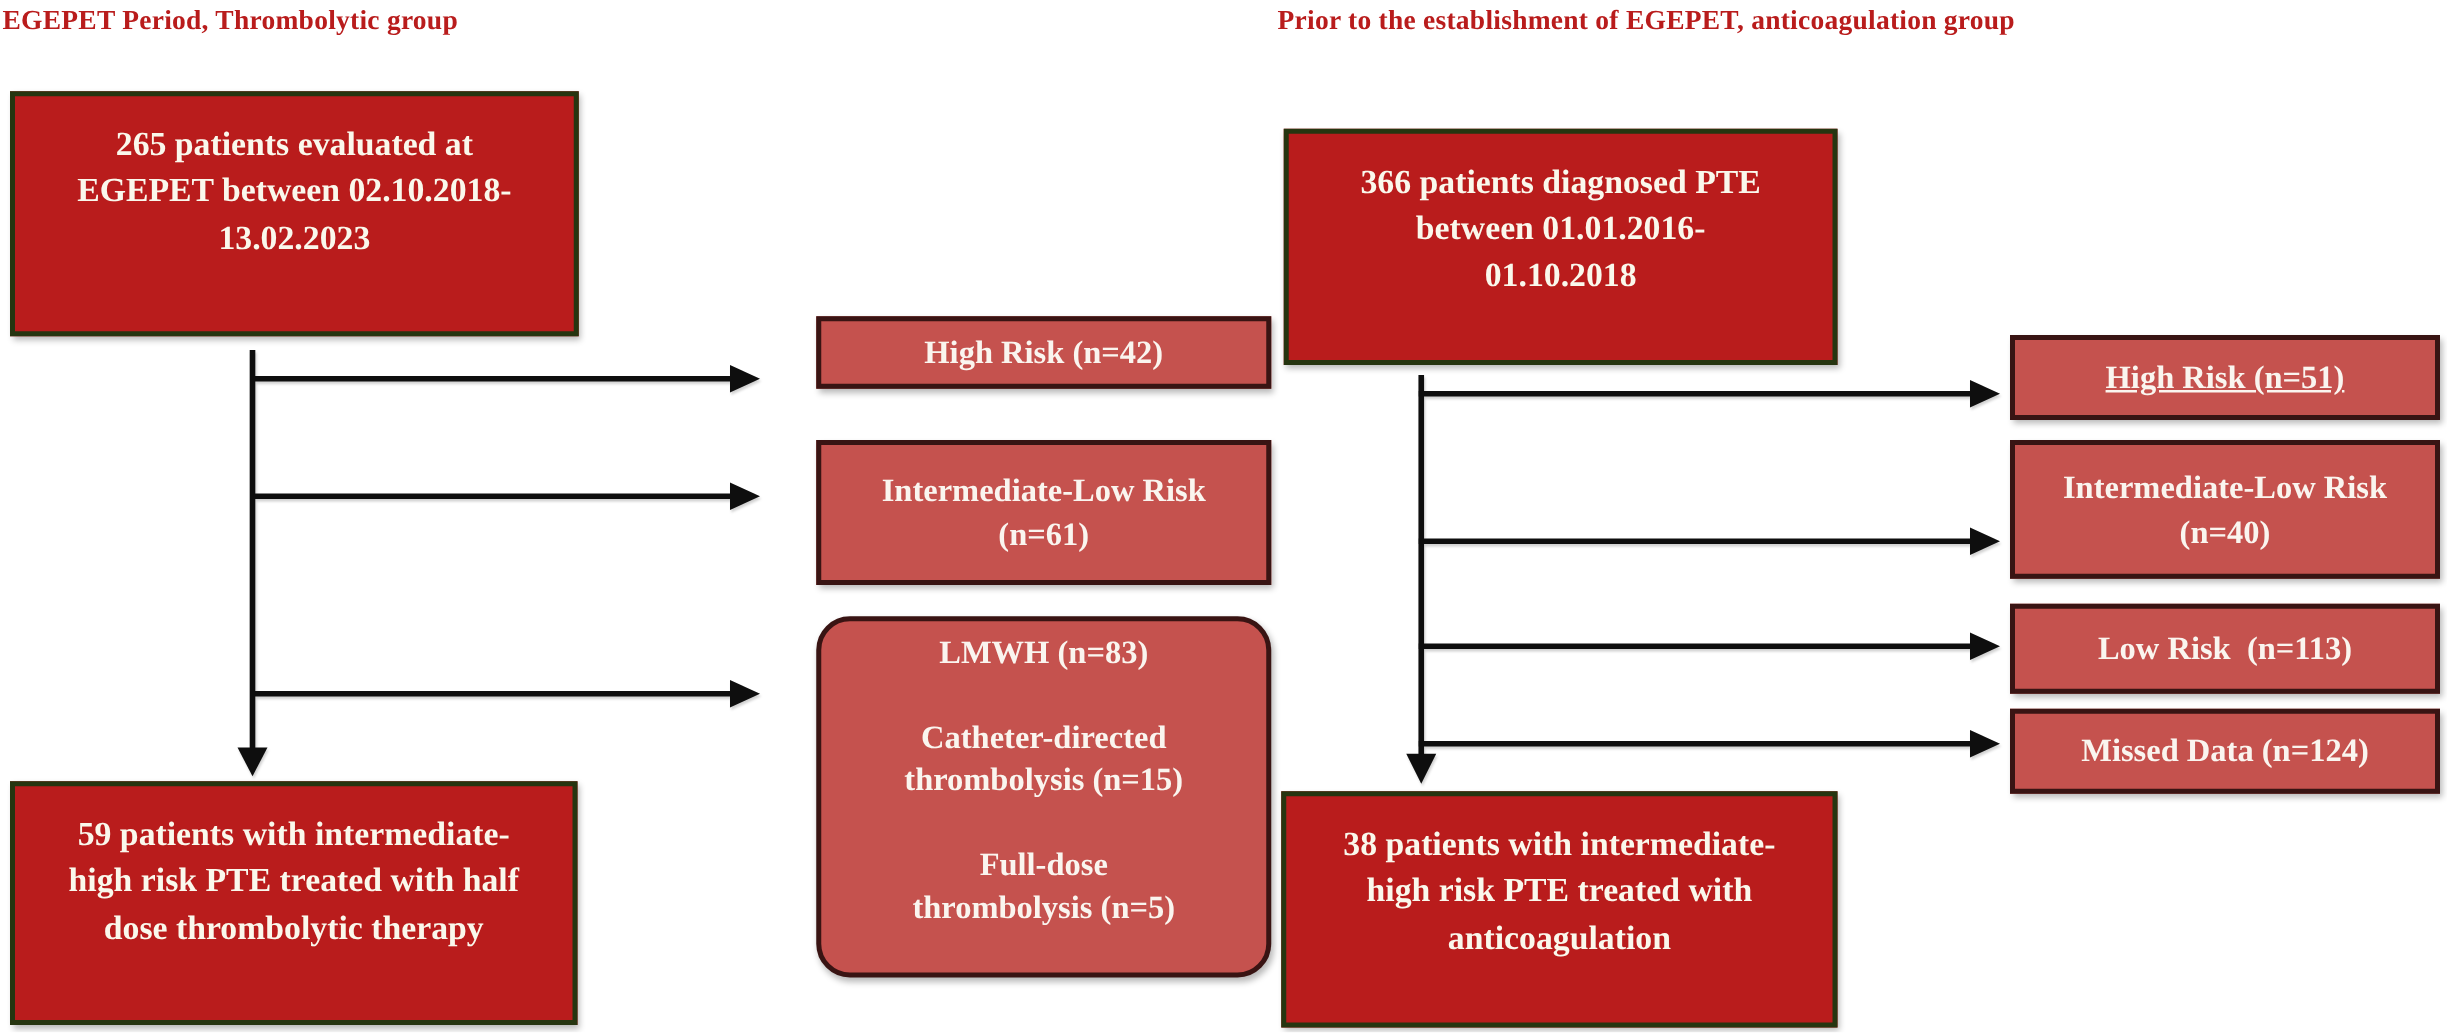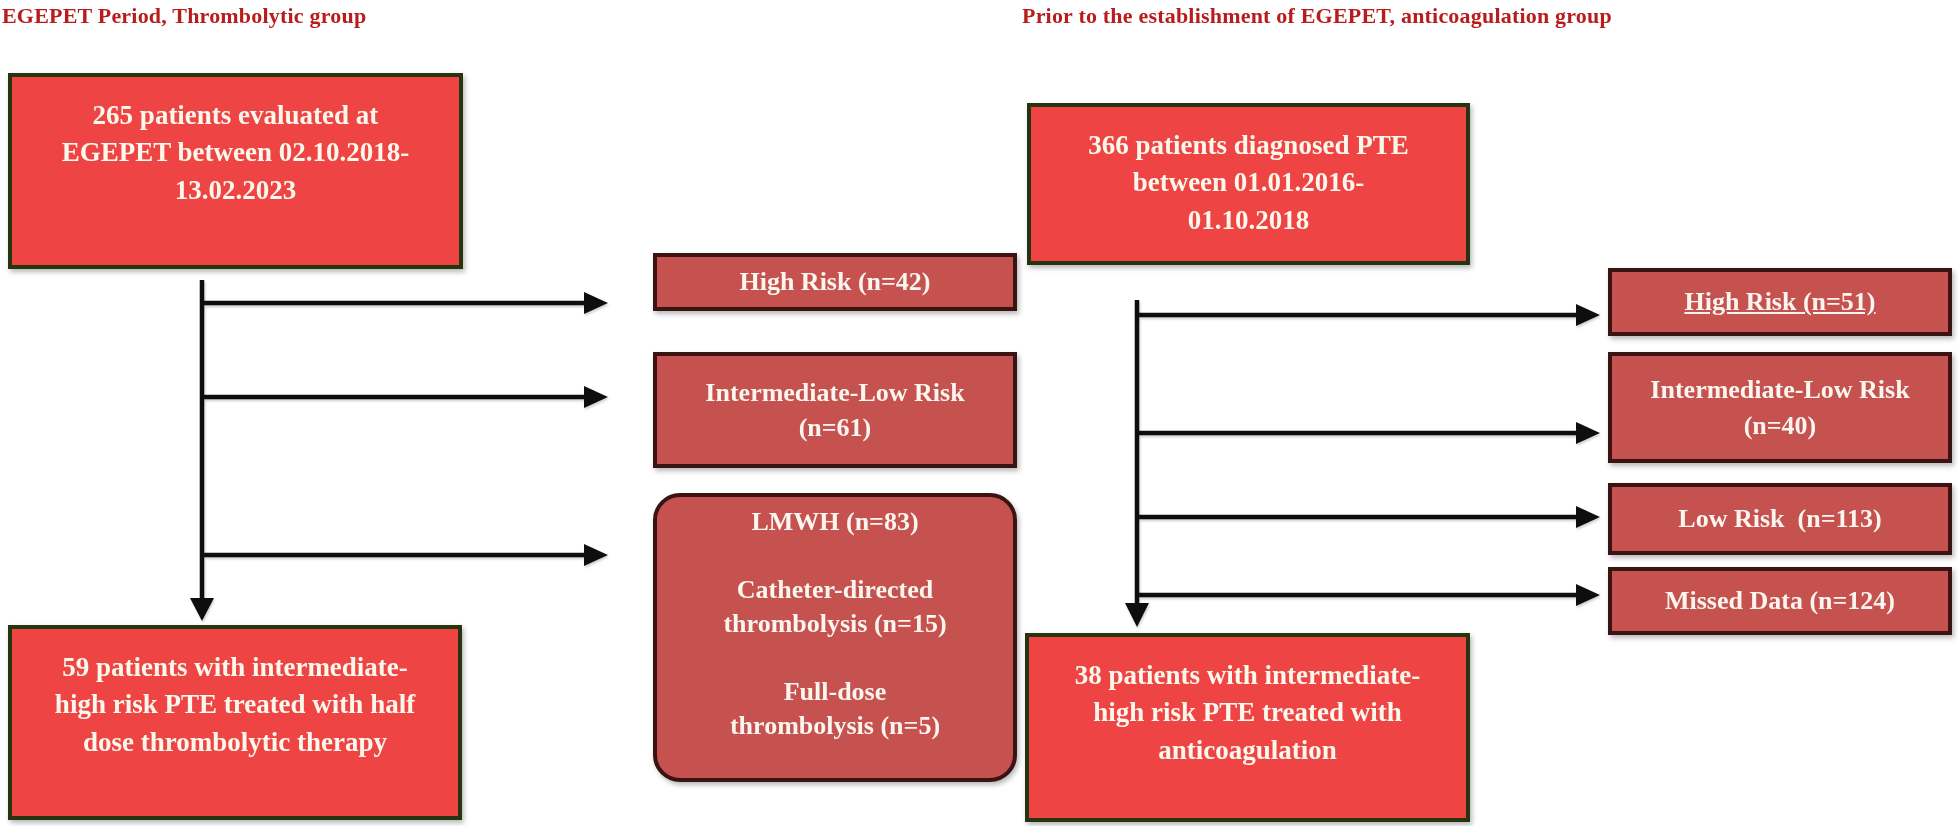--- a/index.html
+++ b/index.html
@@ -23,21 +23,21 @@
     position: absolute;
     box-sizing: border-box;
     display: flex;
     justify-content: center;
     text-align: center;
     font-weight: bold;
     white-space: pre-line;
     box-shadow: 2px 3px 5px rgba(0,0,0,0.28);
   }
   .green-box {
-    background: #ef4444;
+    background: #b91c1c;
     border: 4px solid #263510;
     color: #faf8ec;
     font-size: 27px;
     line-height: 1.38;
     align-items: flex-start;
     padding: 20px 10px 0 10px;
   }
   .red-box {
     background: #c5524e;
     border: 4px solid #391413;
@@ -111,21 +111,21 @@
 
 Full-dose
 thrombolysis (n=5)</div>
 
   <div class="flow-box green-box" style="left:8px; top:625px; width:454px; height:195px;">59 patients with intermediate-
 high risk PTE treated with half
 dose thrombolytic therapy</div>
 
   <div class="flow-title" style="left:1022px; top:3px;">Prior to the establishment of EGEPET, anticoagulation group</div>
 
-  <div class="flow-box green-box" style="left:1027px; top:103px; width:443px; height:162px;">366 patients diagnosed PTE
+  <div class="flow-box green-box" style="left:1027px; top:103px; width:443px; height:189px;">366 patients diagnosed PTE
 between 01.01.2016-
 01.10.2018</div>
 
   <div class="flow-box red-box" style="left:1608px; top:268px; width:344px; height:68px;text-decoration:underline;">High Risk (n=51)</div>
 
   <div class="flow-box red-box" style="left:1608px; top:352px; width:344px; height:111px;">Intermediate-Low Risk
 (n=40)</div>
 
   <div class="flow-box red-box" style="left:1608px; top:483px; width:344px; height:72px;">Low Risk&nbsp; (n=113)</div>
 

